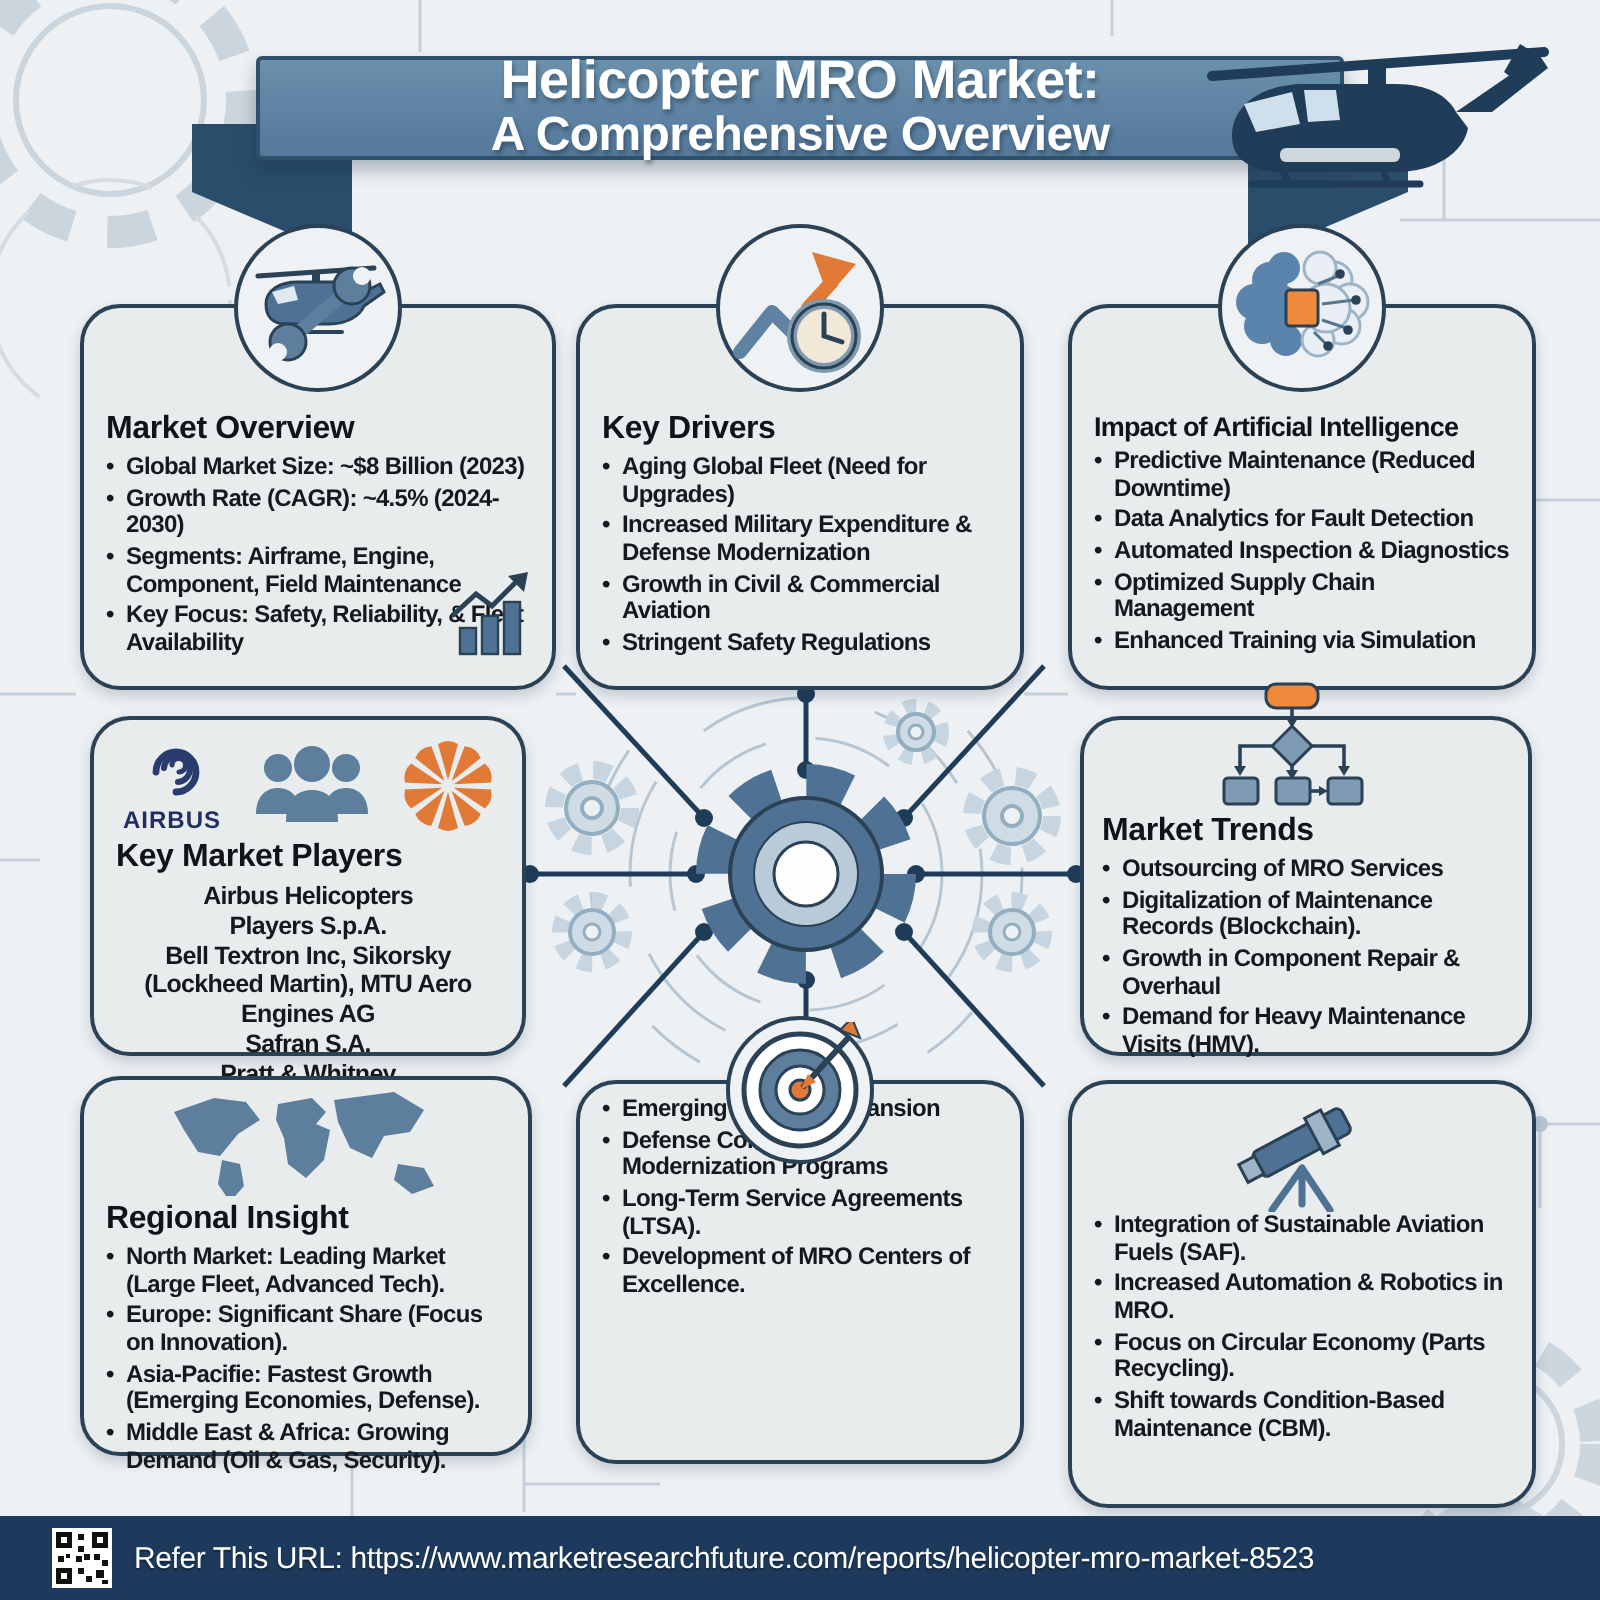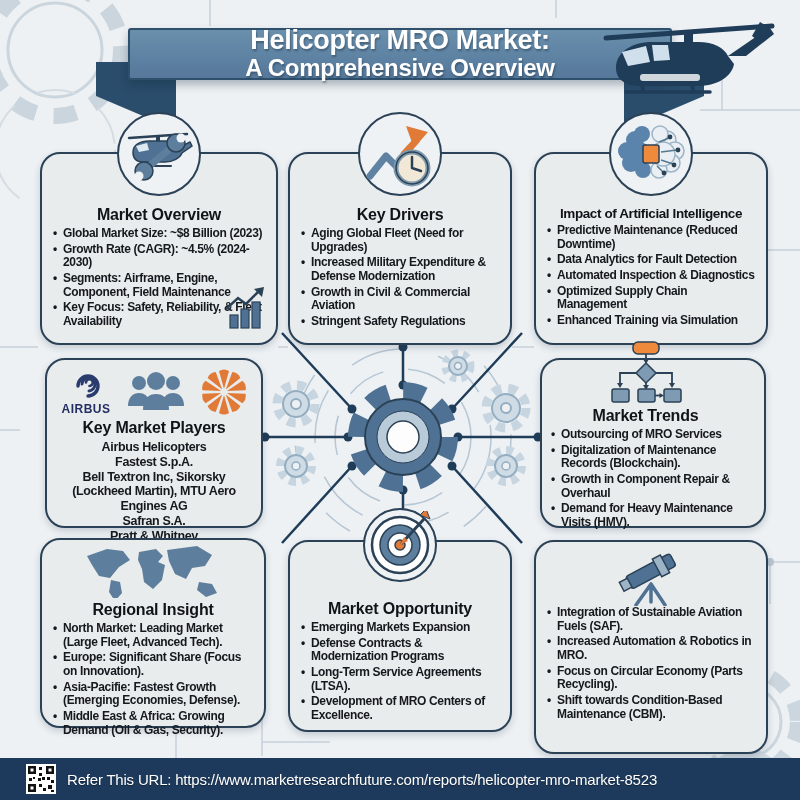--- a/index.html
+++ b/index.html
@@ -12,21 +12,21 @@
   .banner{position:absolute;left:128px;top:28px;width:544px;height:52px;z-index:2;
           background:linear-gradient(180deg,#6a90ac,#55789b);border:2px solid #2e506c;border-radius:3px;
           box-shadow:0 5px 9px rgba(20,40,60,.30);display:flex;flex-direction:column;justify-content:center;align-items:center;}
   .banner .l1{font-size:27px;font-weight:700;color:#fff;letter-spacing:-.3px;line-height:1.08;text-shadow:1px 2px 2px rgba(10,25,40,.35);}
   .banner .l2{font-size:24px;font-weight:700;color:#fff;letter-spacing:-.3px;line-height:1.1;text-shadow:1px 2px 2px rgba(10,25,40,.35);}
   .heli-banner{position:absolute;left:600px;top:12px;z-index:3;}
 
   
   .box{position:absolute;z-index:2;background:#e9eced;border:2.5px solid #2b4156;border-radius:20px;
        box-shadow:0 3px 7px rgba(30,50,70,.20);padding:6px 11px 6px 11px;}
-  .box h2{margin:3px 0 3px 0;text-align:center;font-size:16px;font-weight:700;letter-spacing:-.2px;color:#101317;}
+  .box h2{margin:3px 0 3px 0;text-align:left;font-size:16px;font-weight:700;letter-spacing:-.2px;color:#101317;}
   .box h2.tight{font-size:13.5px;letter-spacing:-.4px;white-space:nowrap;}
   ul.bullets,ul.center-list{margin:0;padding:0;list-style:none;}
   ul.bullets li{position:relative;padding-left:10px;font-size:12px;font-weight:700;letter-spacing:-.35px;line-height:1.14;margin-bottom:2px;}
   ul.bullets li::before{content:"•";position:absolute;left:0;top:0;}
   ul.center-list li{text-align:center;font-size:12.5px;font-weight:700;letter-spacing:-.35px;line-height:1.18;}
   .icon-circle{position:absolute;left:50%;transform:translateX(-50%);top:-42px;width:84px;height:84px;border-radius:50%;
                background:#eef2f5;border:2.5px solid #2b4156;display:flex;align-items:center;justify-content:center;z-index:3;}
   .icon-free{display:flex;justify-content:center;}
 
   #box-overview{left:40px;top:152px;width:238px;height:193px;}
@@ -281,21 +281,21 @@
           <path d="M0,-3 L5,-21 Q0,-24 -5,-21 Z" transform="rotate(216)"></path>
           <path d="M0,-3 L5,-21 Q0,-24 -5,-21 Z" transform="rotate(252)"></path>
           <path d="M0,-3 L5,-21 Q0,-24 -5,-21 Z" transform="rotate(288)"></path>
           <path d="M0,-3 L5,-21 Q0,-24 -5,-21 Z" transform="rotate(324)"></path>
         </g>
       </svg>
     </div>
     <h2>Key Market Players</h2>
     <ul class="center-list">
         <li>Airbus Helicopters</li>
-        <li>Fastest S.p.A.</li>
+        <li>Players S.p.A.</li>
         <li>Bell Textron Inc, Sikorsky (Lockheed Martin), MTU Aero Engines AG</li>
         <li>Safran S.A.</li>
         <li>Pratt &amp; Whitney</li>
       </ul>
   </section>
 
   <section class="box" id="box-trends">
     <div class="icon-free">
       <svg width="96" height="64" viewBox="-48 -36 96 64">
         <rect x="-13" y="-34" width="26" height="12" rx="5" fill="#ef8a3c" stroke="#2b4156" stroke-width="1.5"></rect>
@@ -347,21 +347,20 @@
       <svg width="68" height="68" viewBox="-34 -34 68 68">
         <circle r="28" fill="#fff" stroke="#2b4156" stroke-width="2.5"></circle>
         <circle r="20" fill="#5d7f9d" stroke="#2b4156" stroke-width="1.5"></circle>
         <circle r="12" fill="#fff" stroke="#2b4156" stroke-width="1.5"></circle>
         <circle r="5" fill="#e07a36" stroke="#2b4156" stroke-width="1.5"></circle>
         <path d="M24,-26 L2,-2" stroke="#2b4156" stroke-width="3" stroke-linecap="round"></path>
         <polygon points="0,0 8,-4 4,-8" fill="#e07a36"></polygon>
         <polygon points="20,-30 30,-26 26,-36" fill="#e07a36" stroke="#2b4156" stroke-width="1"></polygon>
       </svg>
     </div>
-    <h2>Market Opportunity</h2>
     <ul class="bullets">
         <li>Emerging Markets Expansion</li>
         <li>Defense Contracts &amp; Modernization Programs</li>
         <li>Long-Term Service Agreements (LTSA).</li>
         <li>Development of MRO Centers of Excellence.</li>
       </ul>
   </section>
 
   <section class="box" id="box-outlook">
     <div class="icon-free">

